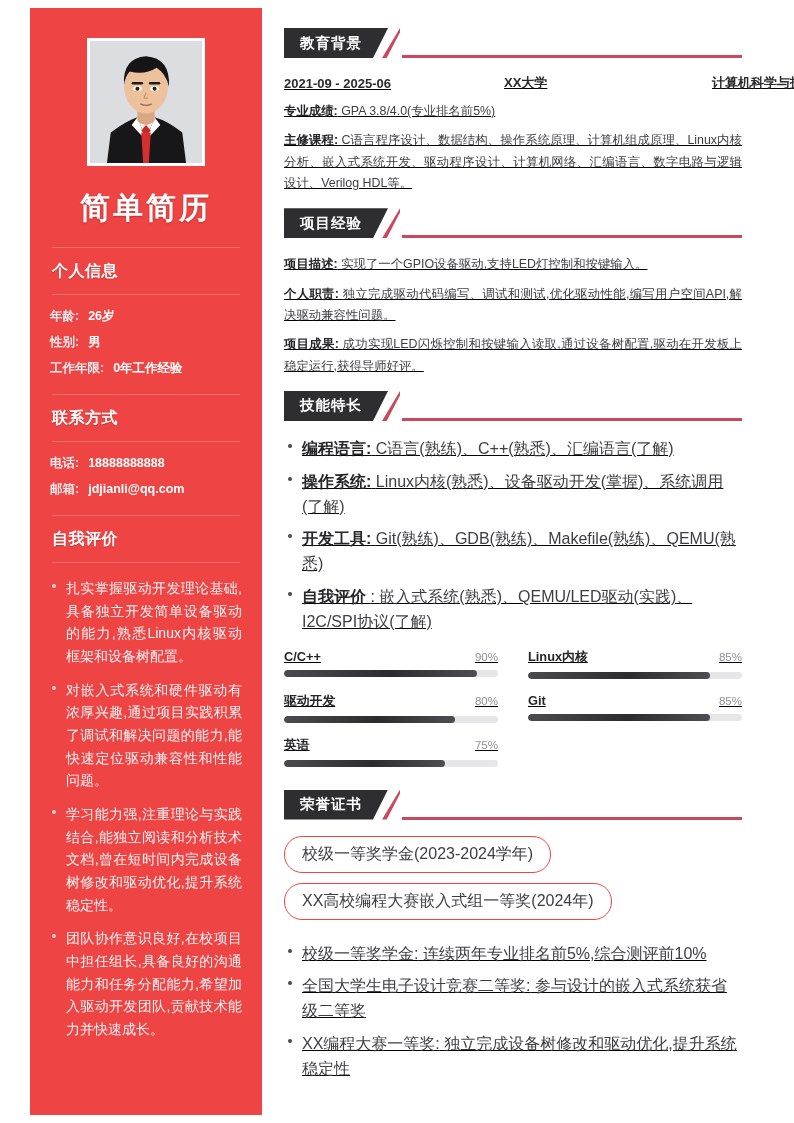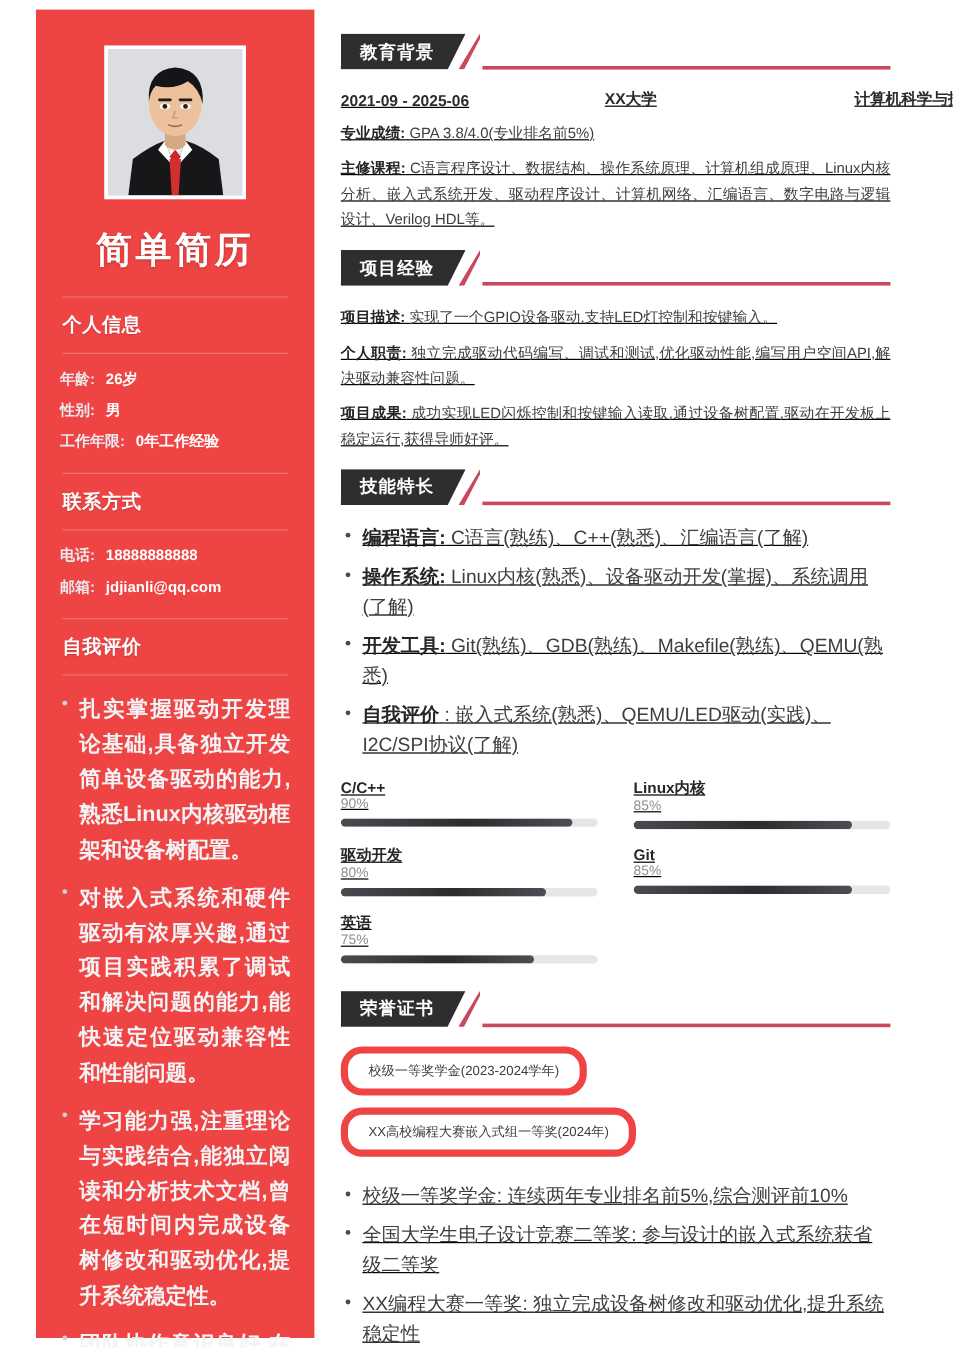--- a/index.html
+++ b/index.html
@@ -91,23 +91,23 @@
   .side-head-rule {
     height: 1px;
     background: rgba(255,255,255,0.22);
     margin: 12px 2px 14px 2px;
   }
 
   .side-bullets { list-style: none; margin-top: 2px; }
   .side-bullets li {
     position: relative;
     padding-left: 16px;
-    font-size: 18px;
+    font-size: 14px;
     line-height: 1.62;
-    font-weight: bold;
+    font-weight: normal;
     color: #f2f3f5;
     margin-bottom: 11px;
     text-align: justify;
   }
   .side-bullets li::before {
     content: "";
     position: absolute;
     left: 2px;
     top: 7px;
     width: 4px;
@@ -216,43 +216,42 @@
     column-gap: 30px;
     row-gap: 3px;
     margin-top: 2px;
   }
   .bar-item { padding-bottom: 11px; }
   .bar-top {
     display: flex;
     justify-content: space-between;
     align-items: baseline;
     margin-bottom: 6px;
-    flex-direction: column;
   }
   .bar-name { font-size: 12.8px; font-weight: bold; color: #26262a; }
   .bar-pct { font-size: 11.5px; color: #8e8e95; }
   .bar-track {
     height: 7px;
     border-radius: 4px;
     background: #e6e6e9;
     overflow: hidden;
   }
   .bar-fill {
     height: 100%;
     border-radius: 4px;
     background: linear-gradient(90deg, #4a4a50 0%, #2c2c30 55%, #4d4d53 100%);
   }
 
   .tags { margin: 4px 0 12px 0; }
   .tag-pill {
     display: inline-block;
-    border: 6px solid #ef4444;
+    border: 1px solid #ef4444;
     border-radius: 18px;
     padding: 7px 17px;
-    font-size: 11px;
+    font-size: 16px;
     color: #3e3e42;
     margin-bottom: 10px;
   }
   .tag-row { display: block; }
 </style>
 </head>
 <body>
 
 <div class="page">
   <div class="sheet">

